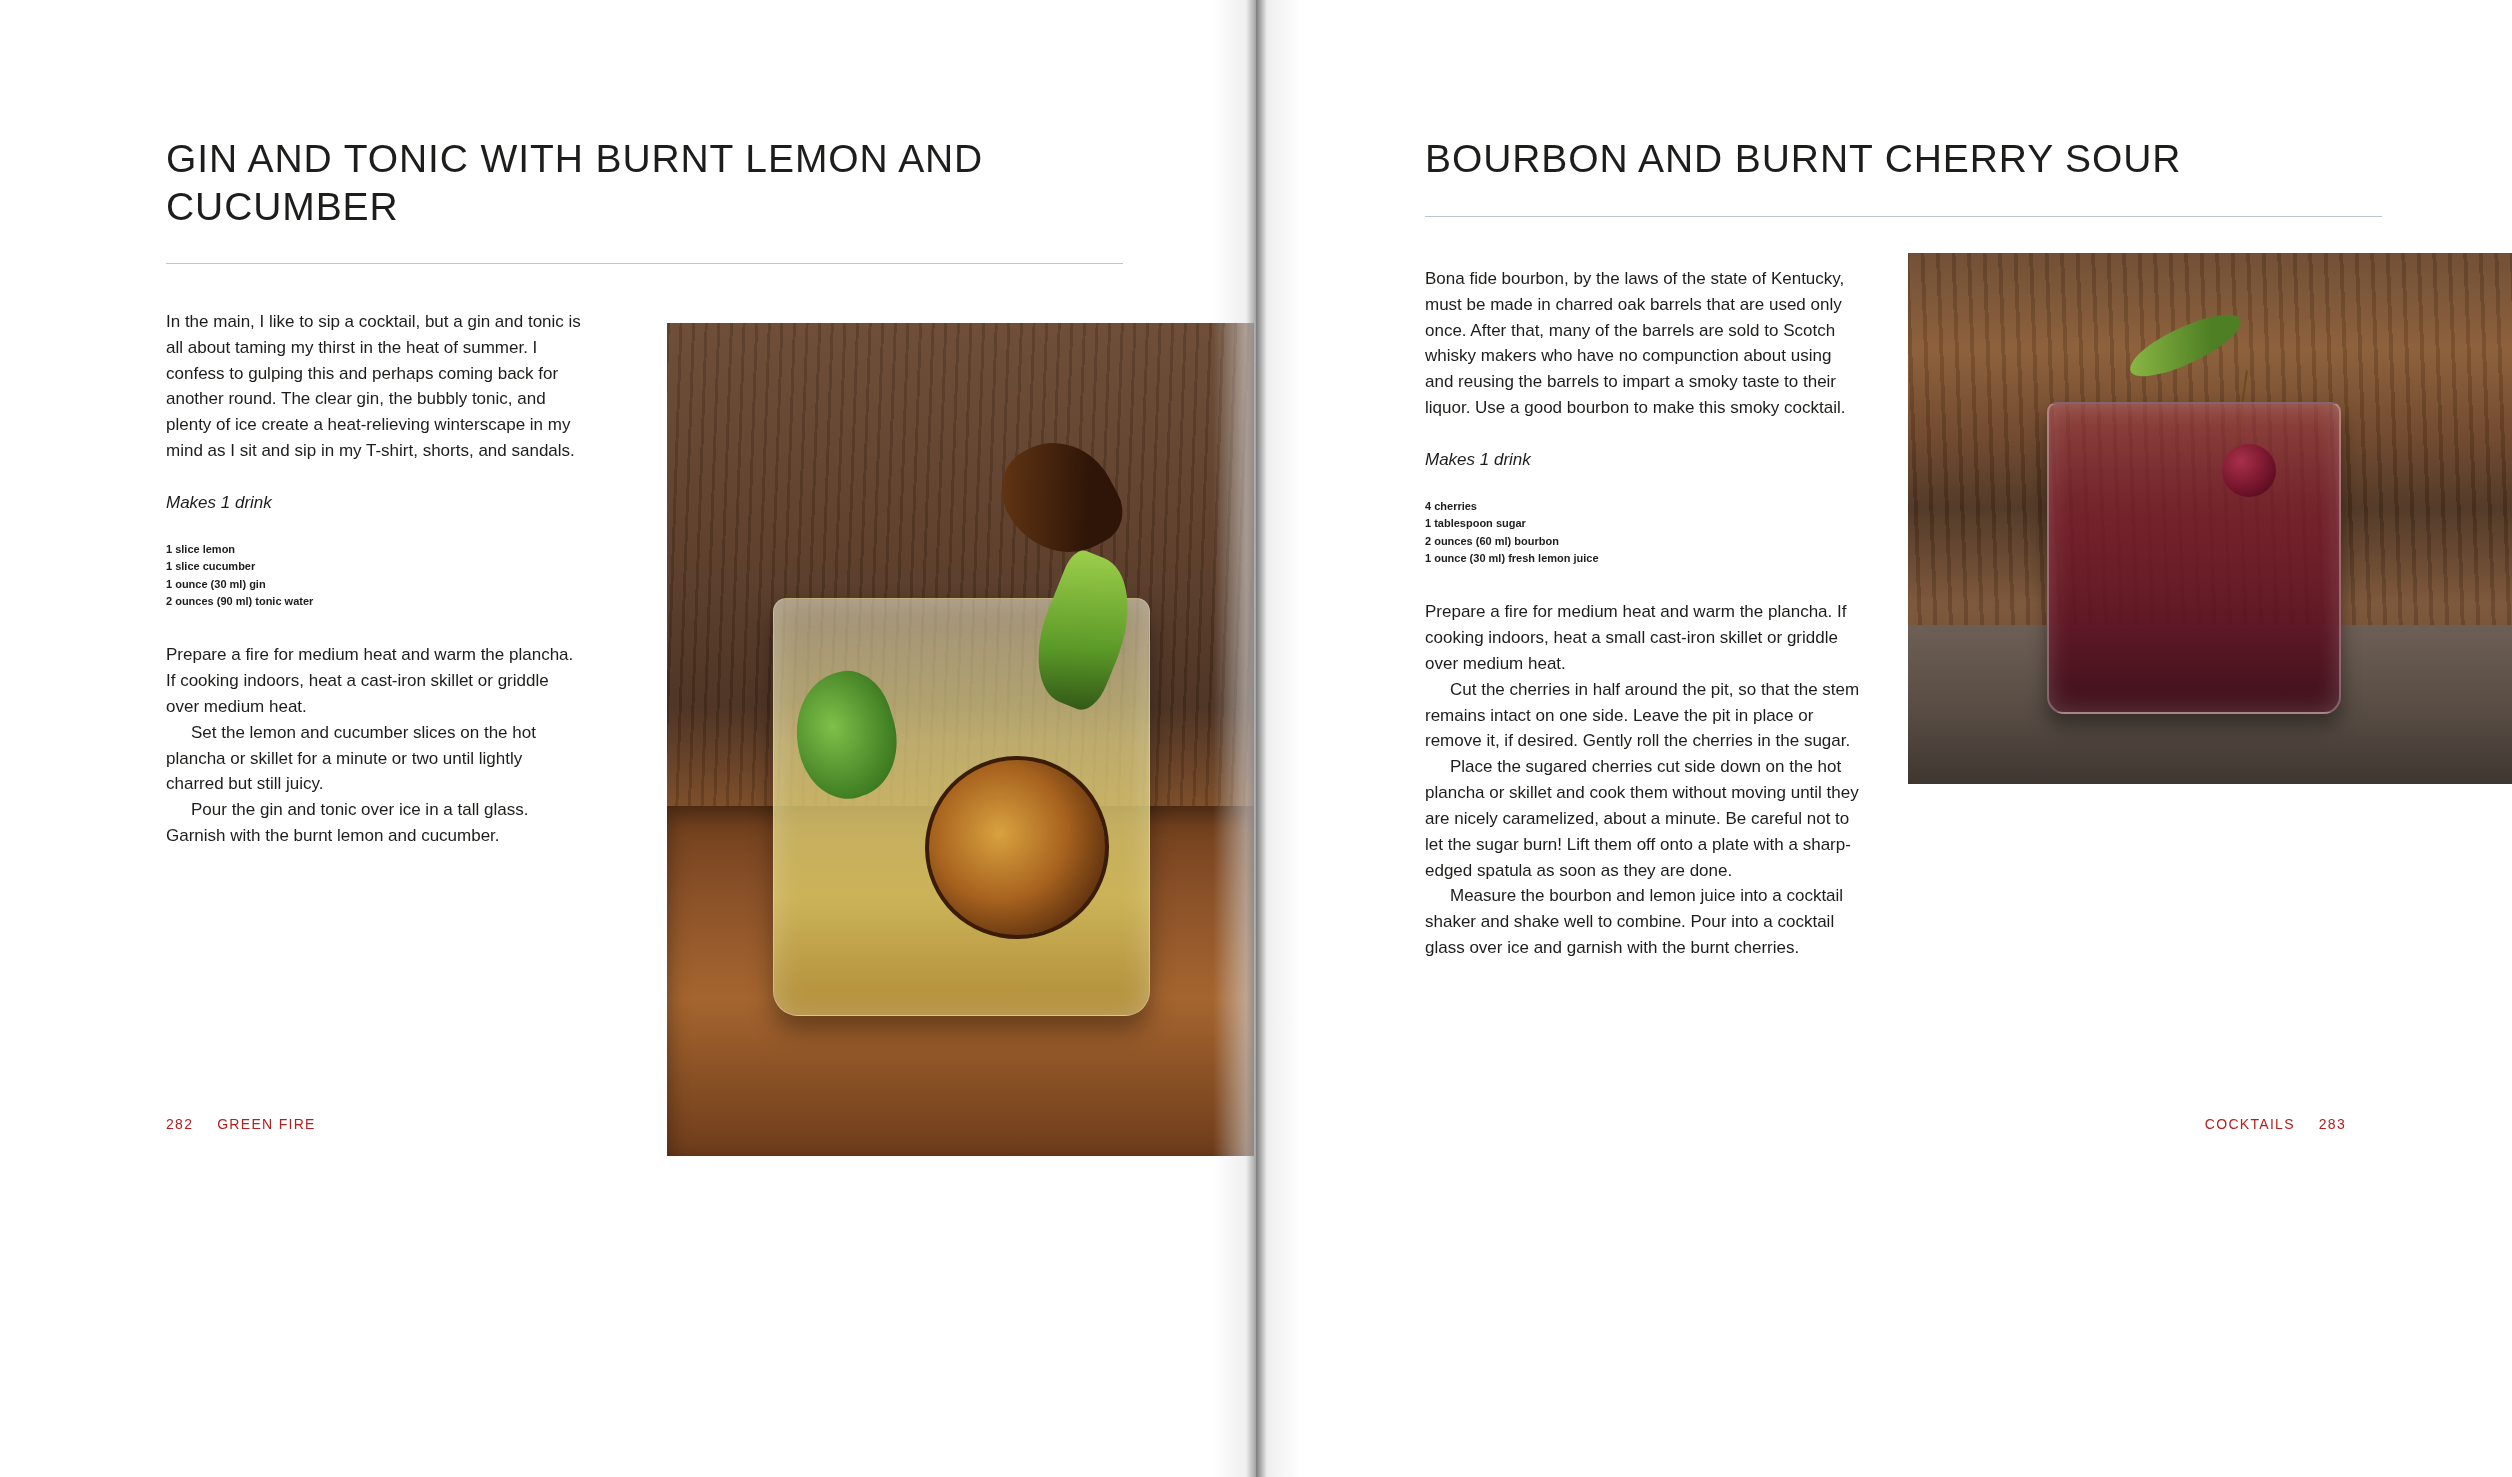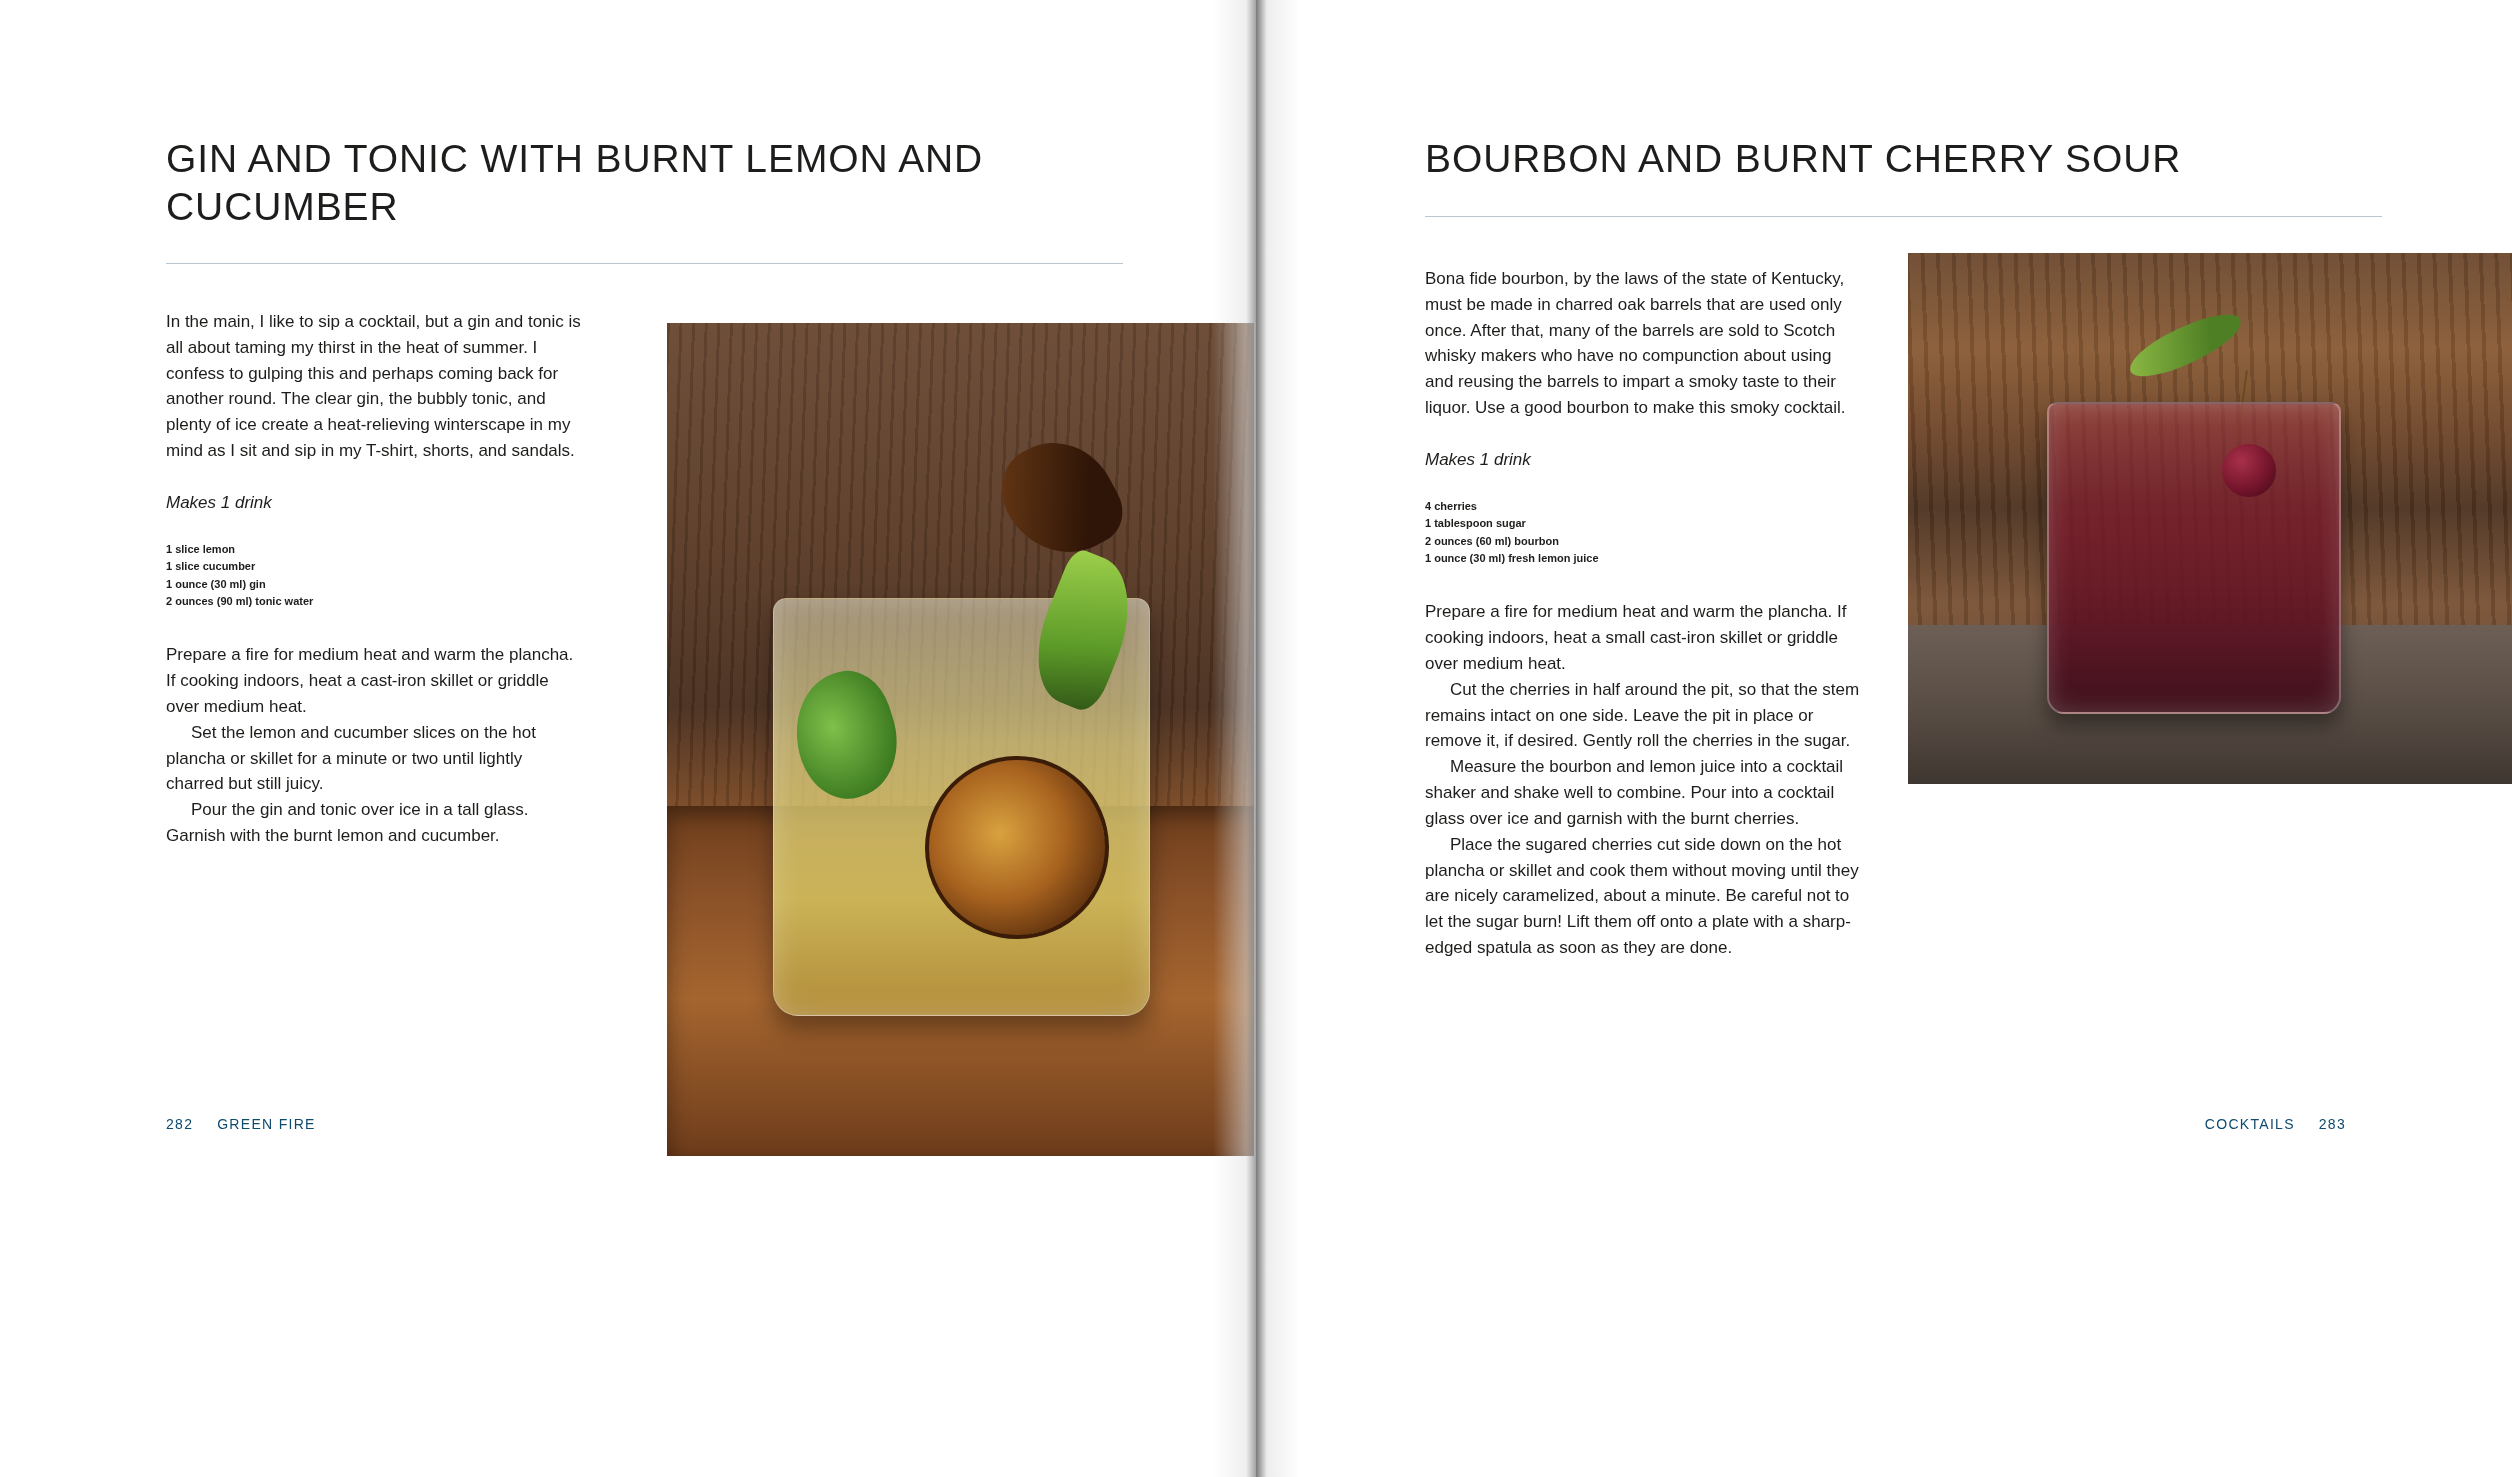--- a/index.html
+++ b/index.html
@@ -254,21 +254,21 @@
     border-radius: 60% 40% 60% 40%;
     transform: rotate(-22deg);
   }
 
   
   .folio {
     position: absolute;
     bottom: 79px;
     font-size: 14px;
     letter-spacing: 1.3px;
-    color: #0c4a6e;
+    color: #b91c1c;
   }
   .folio-left { left: 166px; }
   .folio-right { right: 166px; }
   .folio .num { font-weight: 400; }
   .folio .sep { display: inline-block; width: 13.5px; }
 </style>
 </head>
 <body>
 
 <div class="spread">
@@ -330,22 +330,22 @@
         <div class="makes">Makes 1 drink</div>
         <div class="ingredients">
           <div>4 cherries</div>
           <div>1 tablespoon sugar</div>
           <div>2 ounces (60 ml) bourbon</div>
           <div>1 ounce (30 ml) fresh lemon juice</div>
         </div>
         <div class="method">
           <p>Prepare a fire for medium heat and warm the plancha. If cooking indoors, heat a small cast-iron skillet or griddle over medium heat.</p>
           <p class="indent">Cut the cherries in half around the pit, so that the stem remains intact on one side. Leave the pit in place or remove it, if desired. Gently roll the cherries in the sugar.</p>
+          <p class="indent">Place the sugared cherries cut side down on the hot plancha or skillet and cook them without moving until they are nicely caramelized, about a minute. Be careful not to let the sugar burn! Lift them off onto a plate with a sharp-edged spatula as soon as they are done.</p>
           <p class="indent">Measure the bourbon and lemon juice into a cocktail shaker and shake well to combine. Pour into a cocktail glass over ice and garnish with the burnt cherries.</p>
-          <p class="indent">Place the sugared cherries cut side down on the hot plancha or skillet and cook them without moving until they are nicely caramelized, about a minute. Be careful not to let the sugar burn! Lift them off onto a plate with a sharp-edged spatula as soon as they are done.</p>
         </div>
       </div>
     </div>
 
     <div class="photo" style="left:652px;top:253px;width:604px;height:531px;">
       <div class="inner">
         <div class="cherry-bg"></div>
         <div class="cherry-wood"></div>
         <div class="stone"></div>
         <div class="leaf-r"></div>

